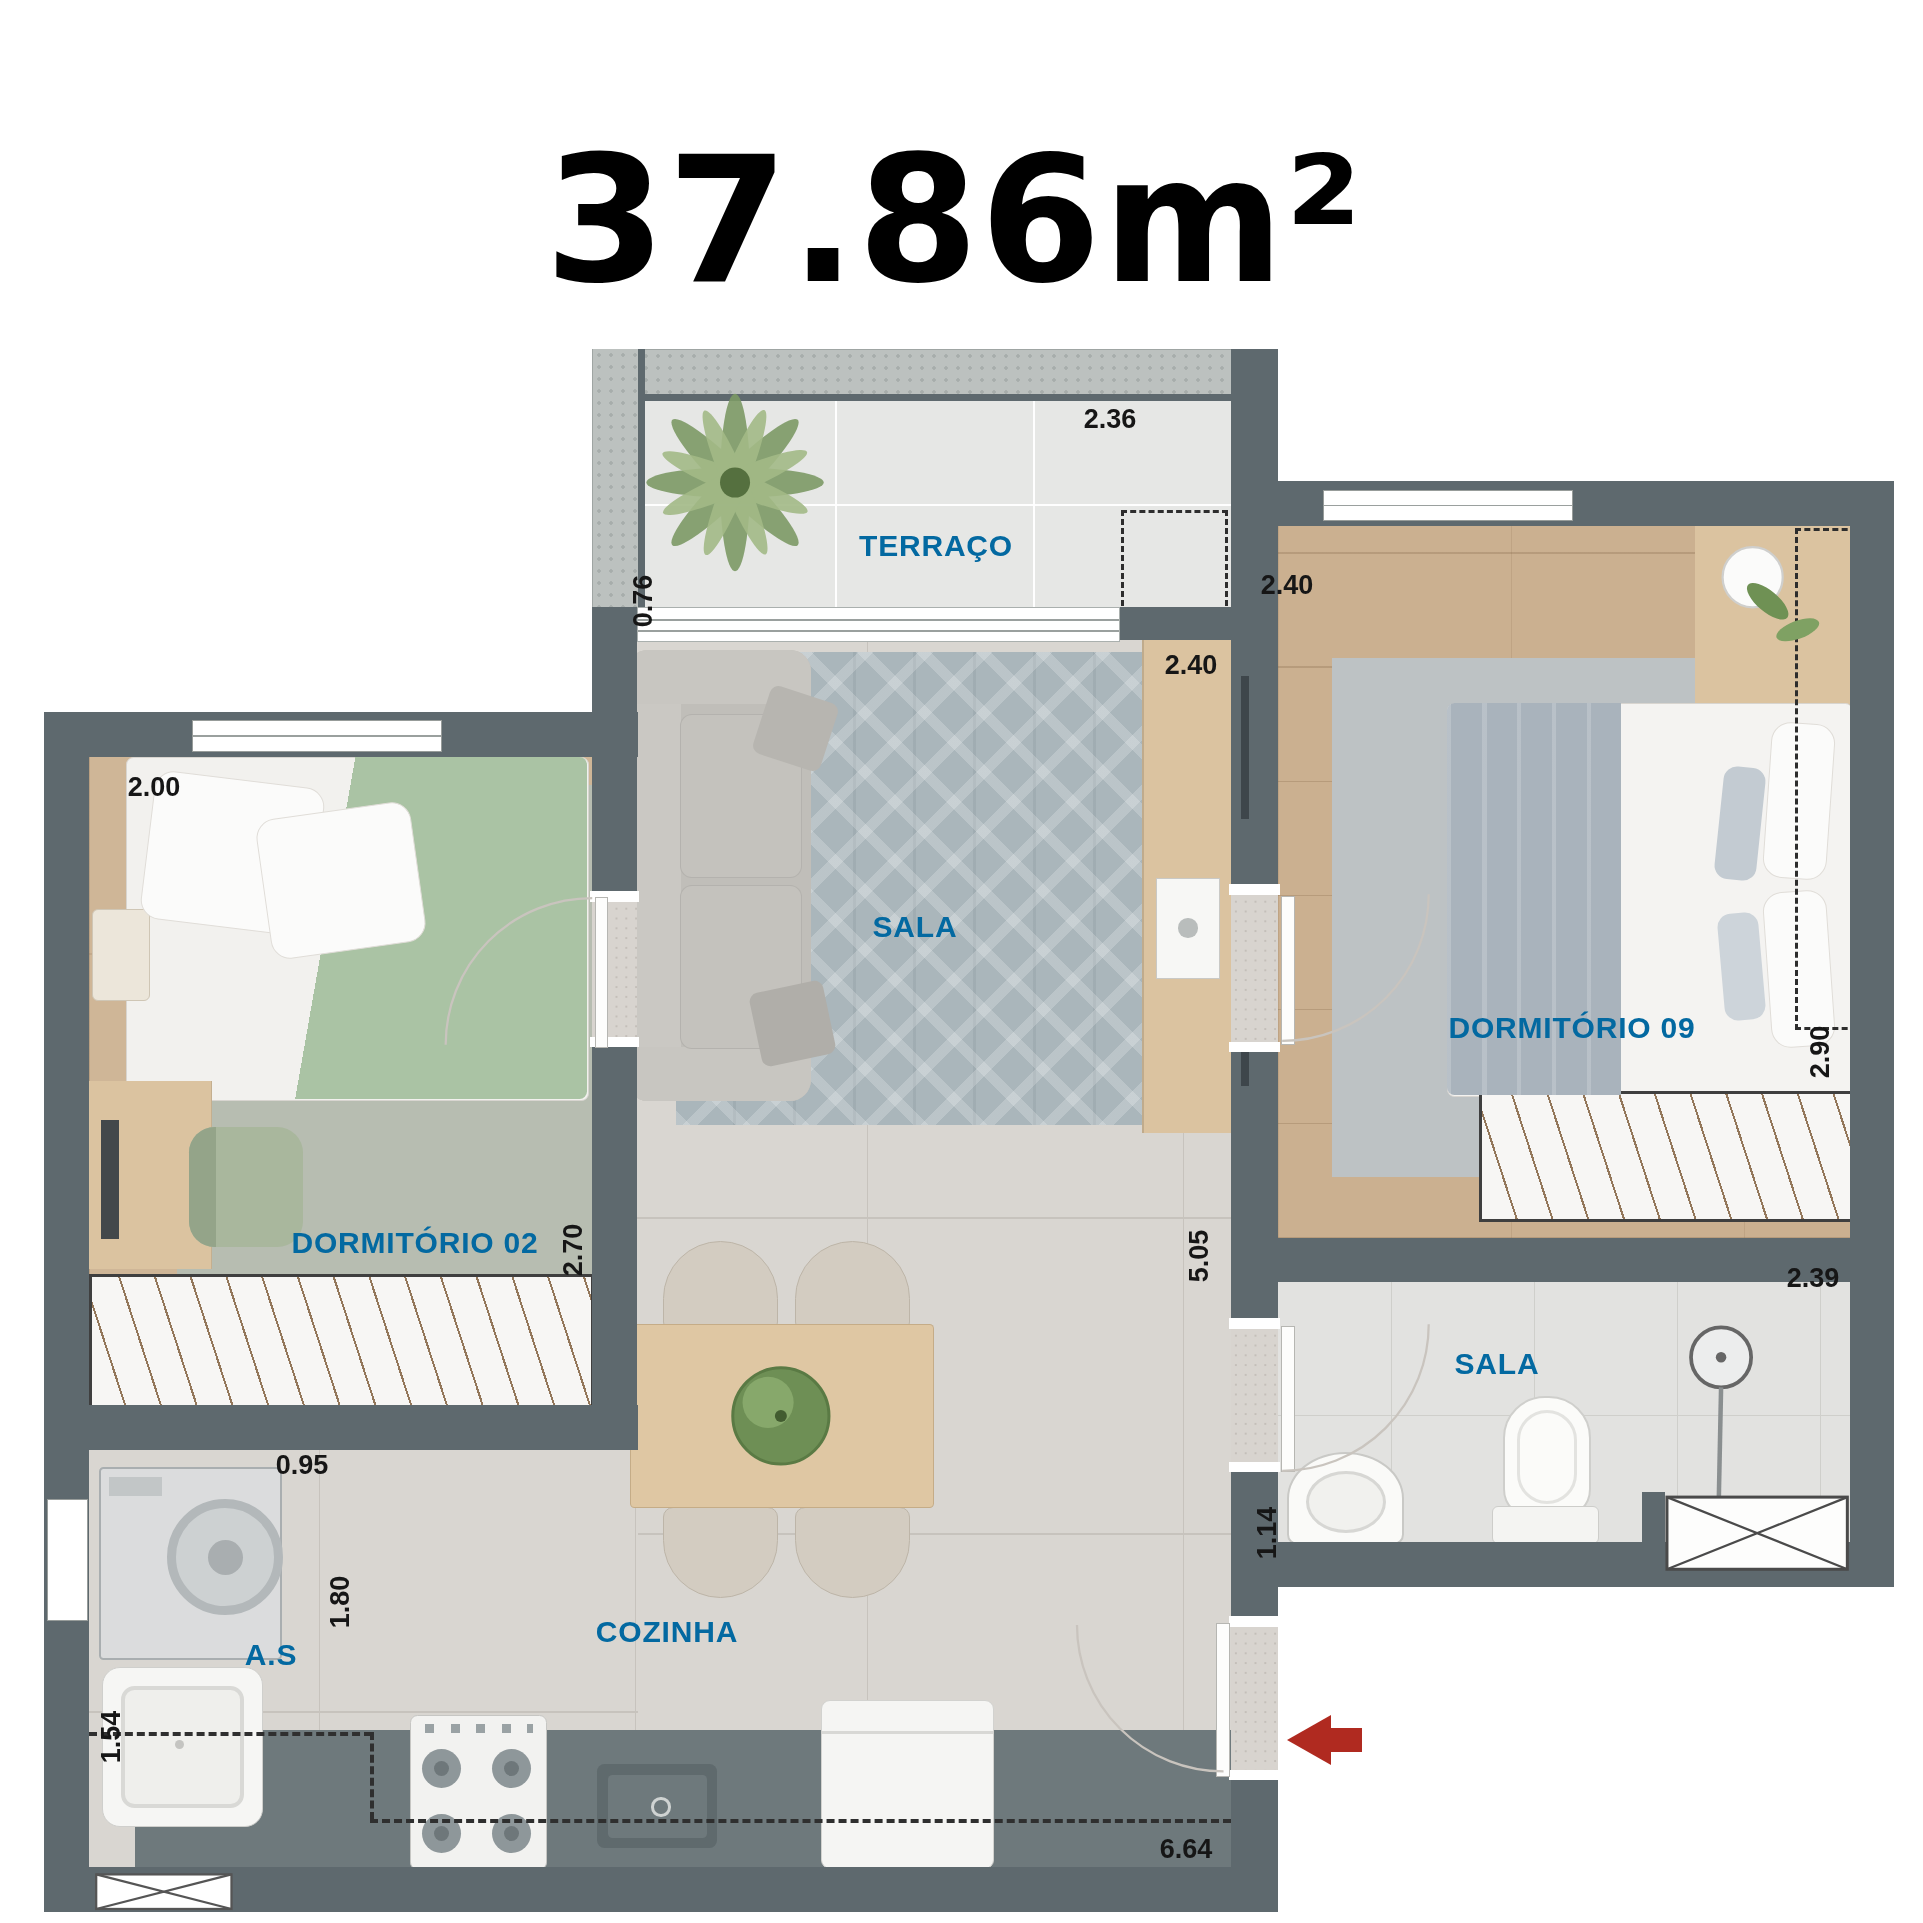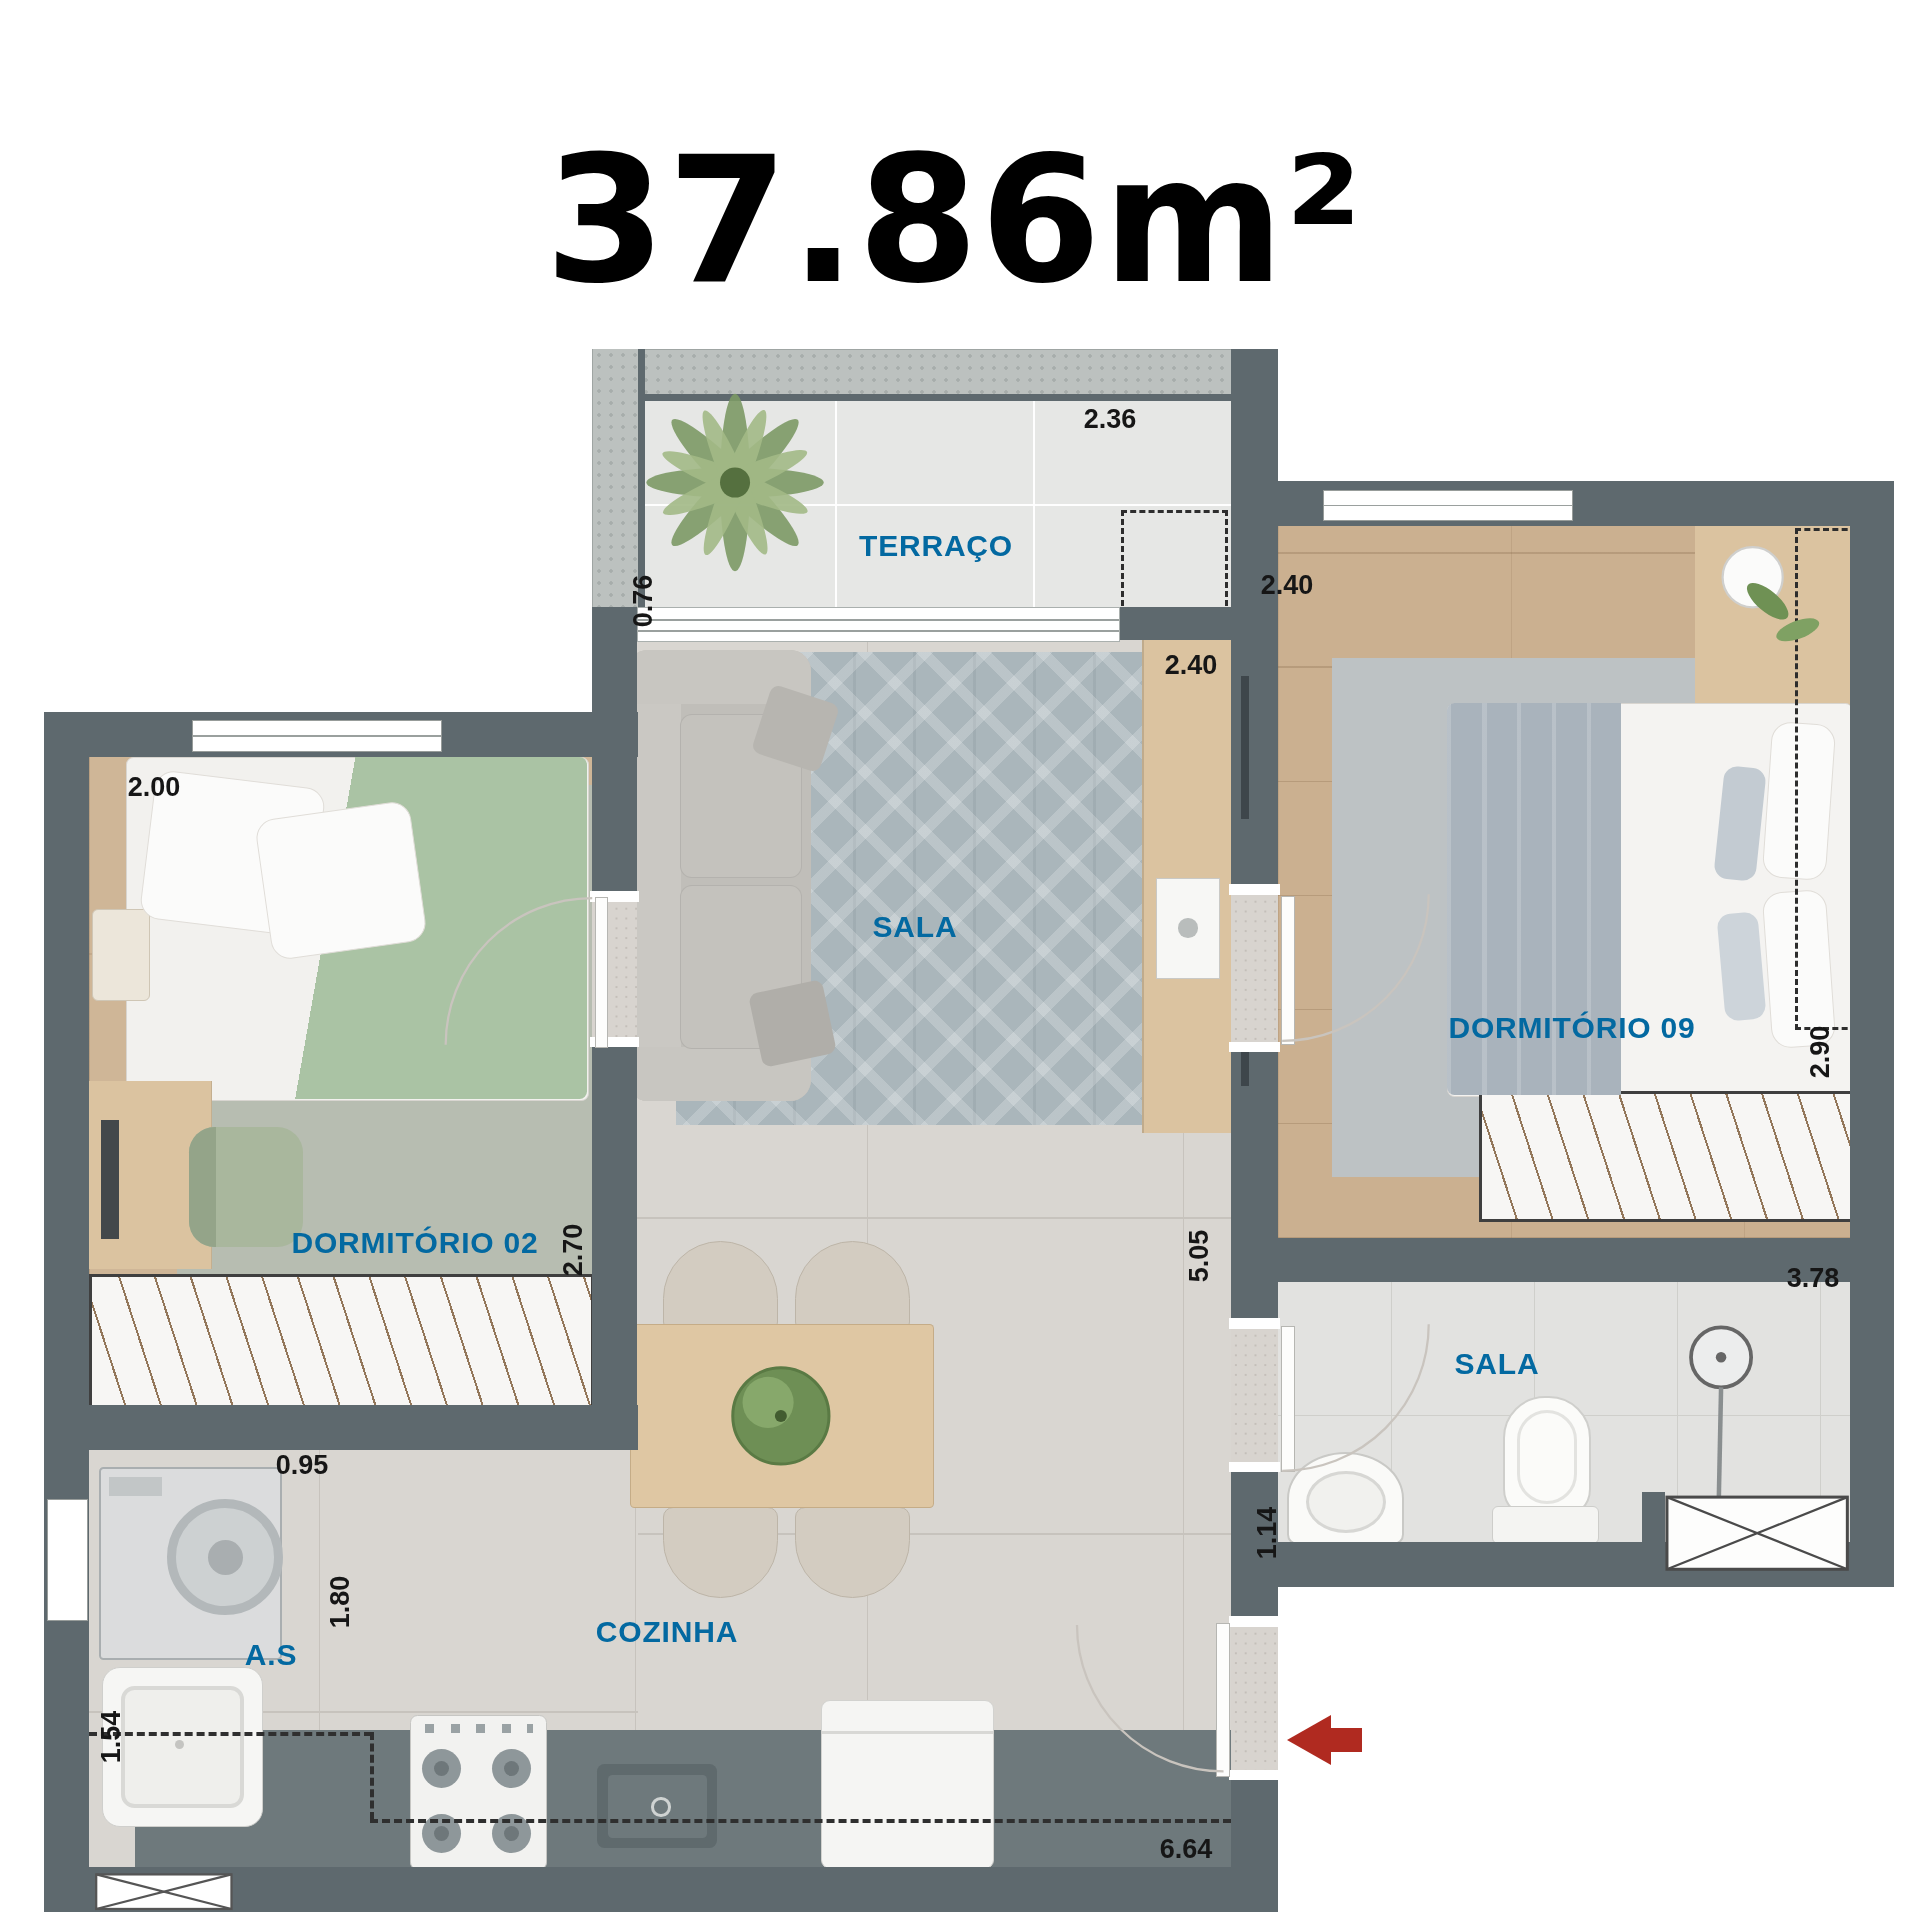--- a/index.html
+++ b/index.html
@@ -281,21 +281,21 @@
   <div class="room-label" style="left:271px;top:1655px;">A.S</div>
 
   <div class="dim" style="left:1110px;top:419px;">2.36</div>
   <div class="dim v" style="left:643px;top:601px;">0.76</div>
   <div class="dim" style="left:1287px;top:585px;">2.40</div>
   <div class="dim v" style="left:1820px;top:1052px;">2.90</div>
   <div class="dim" style="left:1191px;top:665px;">2.40</div>
   <div class="dim" style="left:154px;top:787px;">2.00</div>
   <div class="dim v" style="left:573px;top:1250px;">2.70</div>
   <div class="dim v" style="left:1199px;top:1256px;">5.05</div>
-  <div class="dim" style="left:1813px;top:1278px;">3.78</div>
+  <div class="dim" style="left:1813px;top:1278px;">2.39</div>
   <div class="dim v" style="left:1267px;top:1533px;">1.14</div>
   <div class="dim" style="left:302px;top:1465px;">0.95</div>
   <div class="dim v" style="left:340px;top:1602px;">1.80</div>
   <div class="dim v" style="left:111px;top:1737px;">1.54</div>
   <div class="dim" style="left:1186px;top:1849px;">6.64</div>
 
 </div>
 
 
 </body></html>

